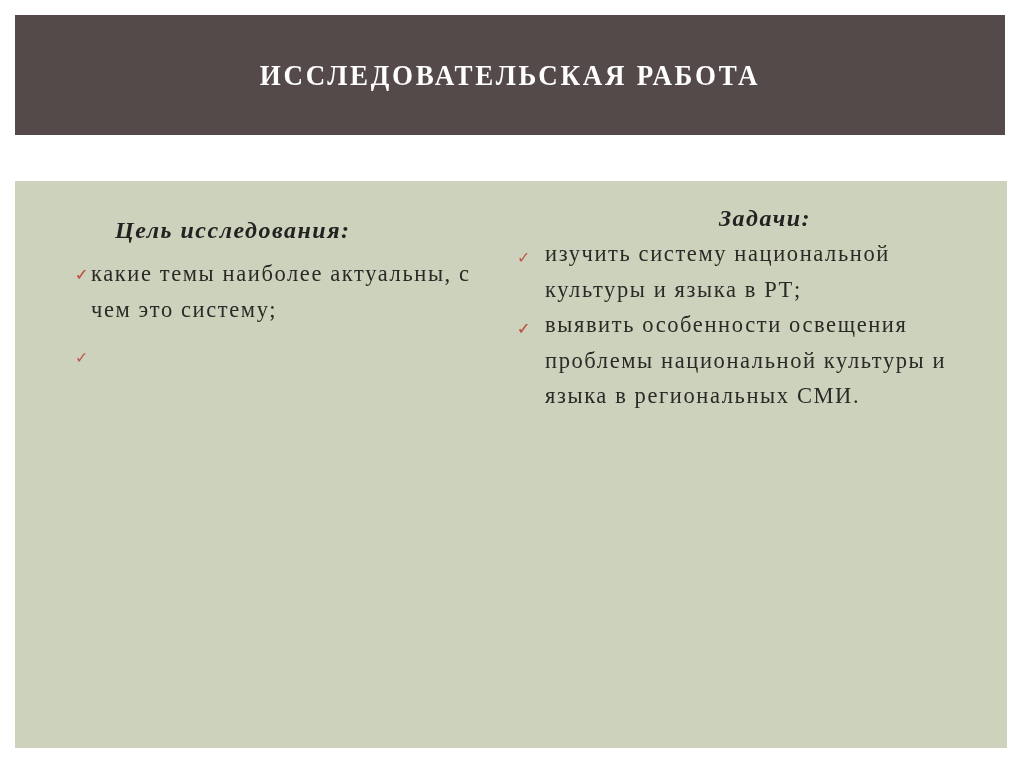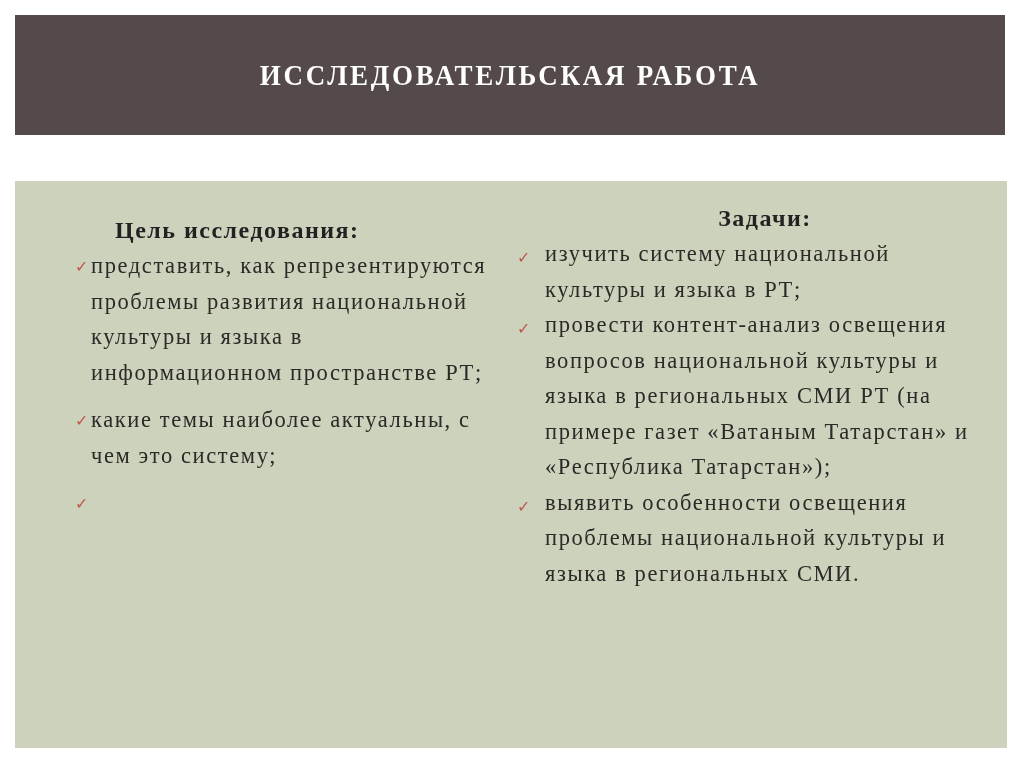--- a/index.html
+++ b/index.html
@@ -18,21 +18,21 @@
   }
   .content {
     position:absolute; left:15px; top:181px; width:992px; height:567px;
     background:#cdd2bc;
   }
   .col { position:absolute; top:0; }
   .col-left { left:60px; width:420px; }
   .col-right { left:500px; width:480px; }
   .heading {
     font-size:24px; font-weight:bold; color:#222; letter-spacing:1.5px;
-    text-align:center; margin-top:36px; margin-bottom:4px;
+    text-align:center; margin-top:36px; margin-bottom:4px;font-style:italic;
   }
   .col-left .heading { padding-left:40px; text-align:left; }
   .col-right .heading { text-align:center; padding-left:20px;margin-top:24px; }
   ul.list { list-style:none; margin:0; padding:0; }
   ul.list li {
     position:relative; color:#2a2a26; font-size:22.5px; line-height:35.5px;
     letter-spacing:1.6px; padding-left:16px;
   }
   .col-left ul.list li { margin-bottom:12px; }
   .col-right ul.list li { padding-left:30px; margin-bottom:0px; }
@@ -47,42 +47,40 @@
 <div class="title-bar">
   <div class="title">ИССЛЕДОВАТЕЛЬСКАЯ РАБОТА</div>
 </div>
 
 <div class="content">
   <div class="col col-left">
     <div class="heading">Цель исследования:</div>
     <ul class="list">
       <li>
         <span class="check">✓</span>
-        <span>представить, как репрезентируются проблемы развития национальной культуры и языка в информационном пространстве РТ;</span>
       </li>
       <li>
         <span class="check">✓</span>
         <span>какие темы наиболее актуальны, с чем это систему;</span>
       </li>
       <li>
         <span class="check">✓</span>
       </li>
     </ul>
   </div>
 
   <div class="col col-right">
     <div class="heading">Задачи:</div>
     <ul class="list">
       <li>
         <span class="check">✓</span>
         <span>изучить систему национальной культуры и языка в РТ;</span>
       </li>
       <li>
         <span class="check">✓</span>
-        <span>провести контент-анализ освещения вопросов национальной культуры и языка в региональных СМИ РТ (на примере газет «Ватаным Татарстан» и «Республика Татарстан»);</span>
       </li>
       <li>
         <span class="check">✓</span>
         <span>выявить особенности освещения проблемы национальной культуры и языка в региональных СМИ.</span>
       </li>
     </ul>
   </div>
 </div>
 
 </body></html>

